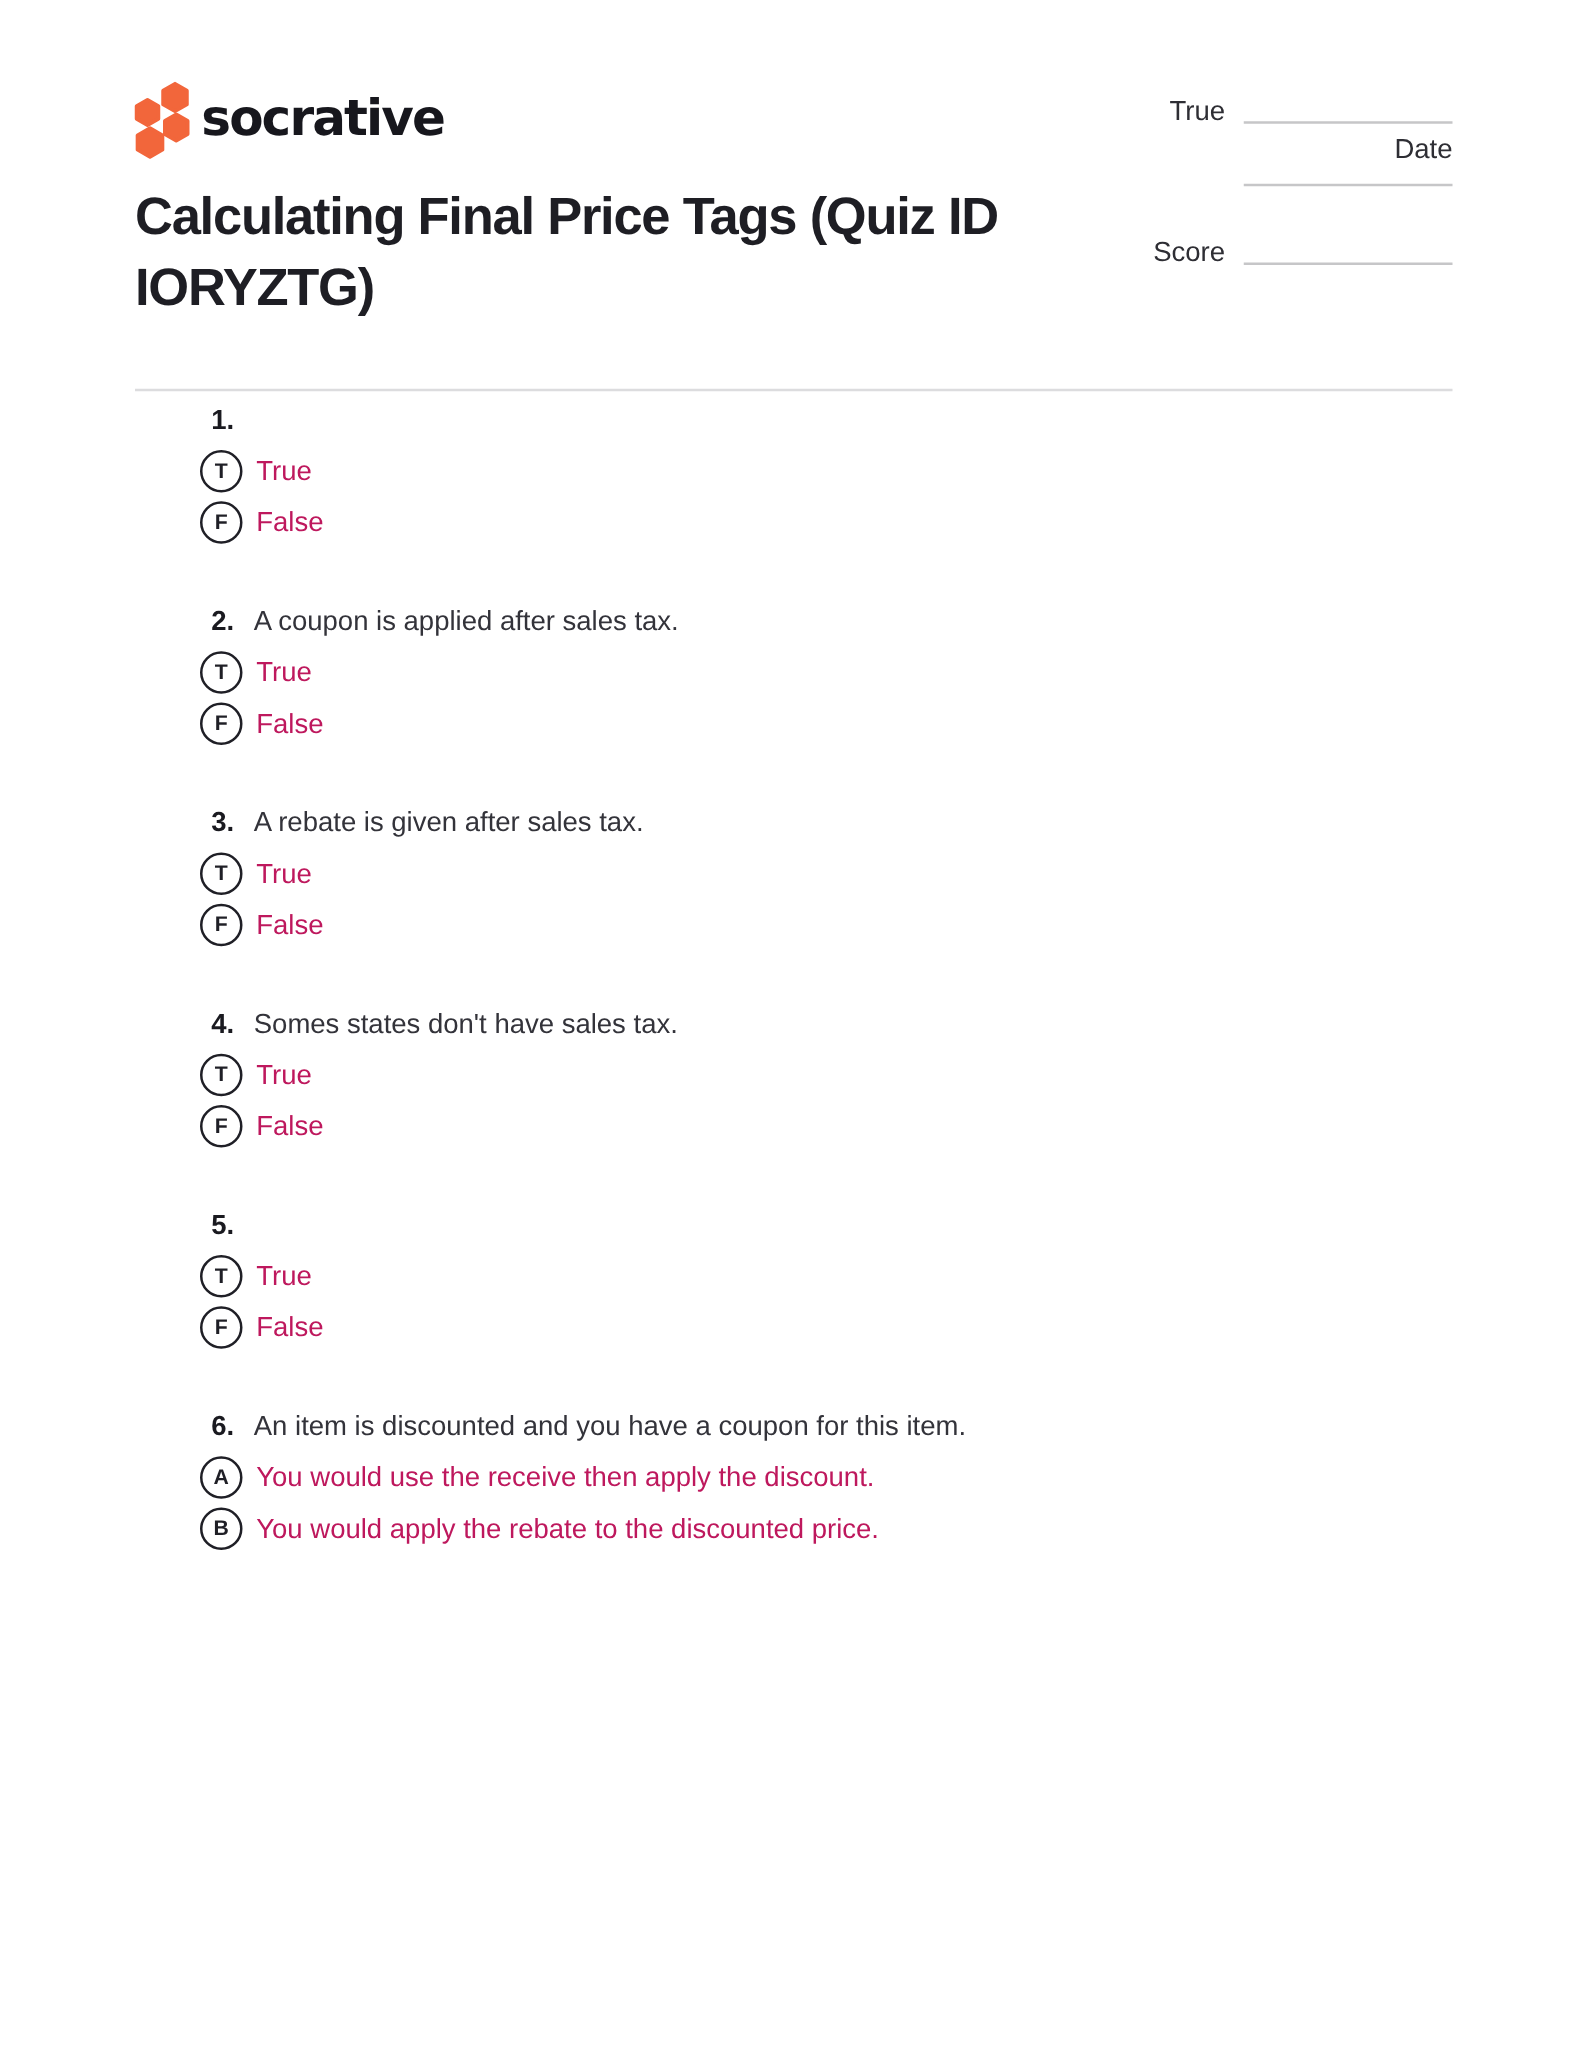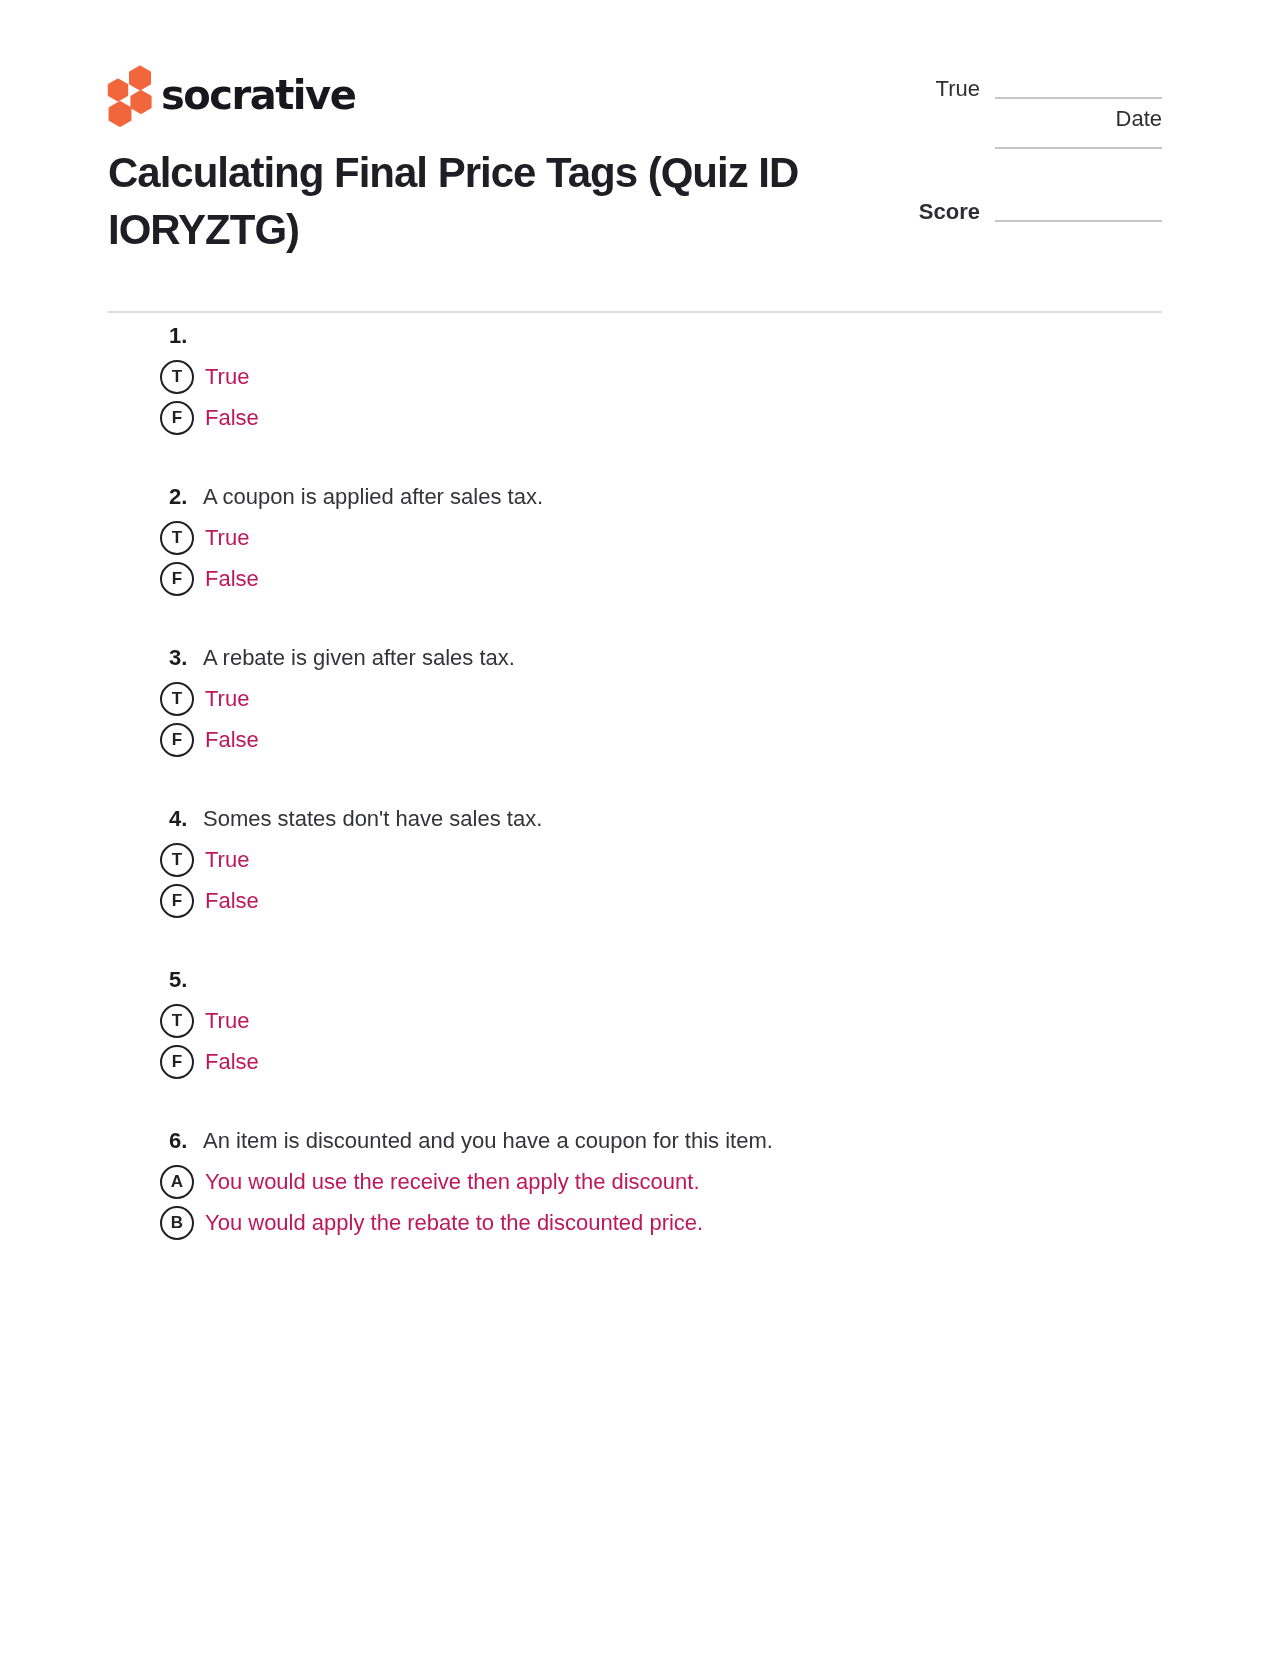--- a/index.html
+++ b/index.html
@@ -28,21 +28,21 @@
   .field-label {
     font-size:22px; color:#2e2e34; line-height:26px;
   }
   .field-line {
     width:167px; height:0;
     border-bottom:2px solid #c6c6c8;
     margin-bottom:3px;
   }
   .field-name  { top:76px; }
   .field-date  { top:106px;flex-direction:column; }
-  .field-score { top:199px;font-weight:bold; }
+  .field-score { top:189px; }
 
   .quiz-title {
     position:absolute; left:108px; top:144px;
     width:800px;
     font-size:42px; line-height:57px; font-weight:700;
     letter-spacing:-1px; color:#1e1e24;
   }
 
   .divider {
     position:absolute; left:108px; top:311px;

